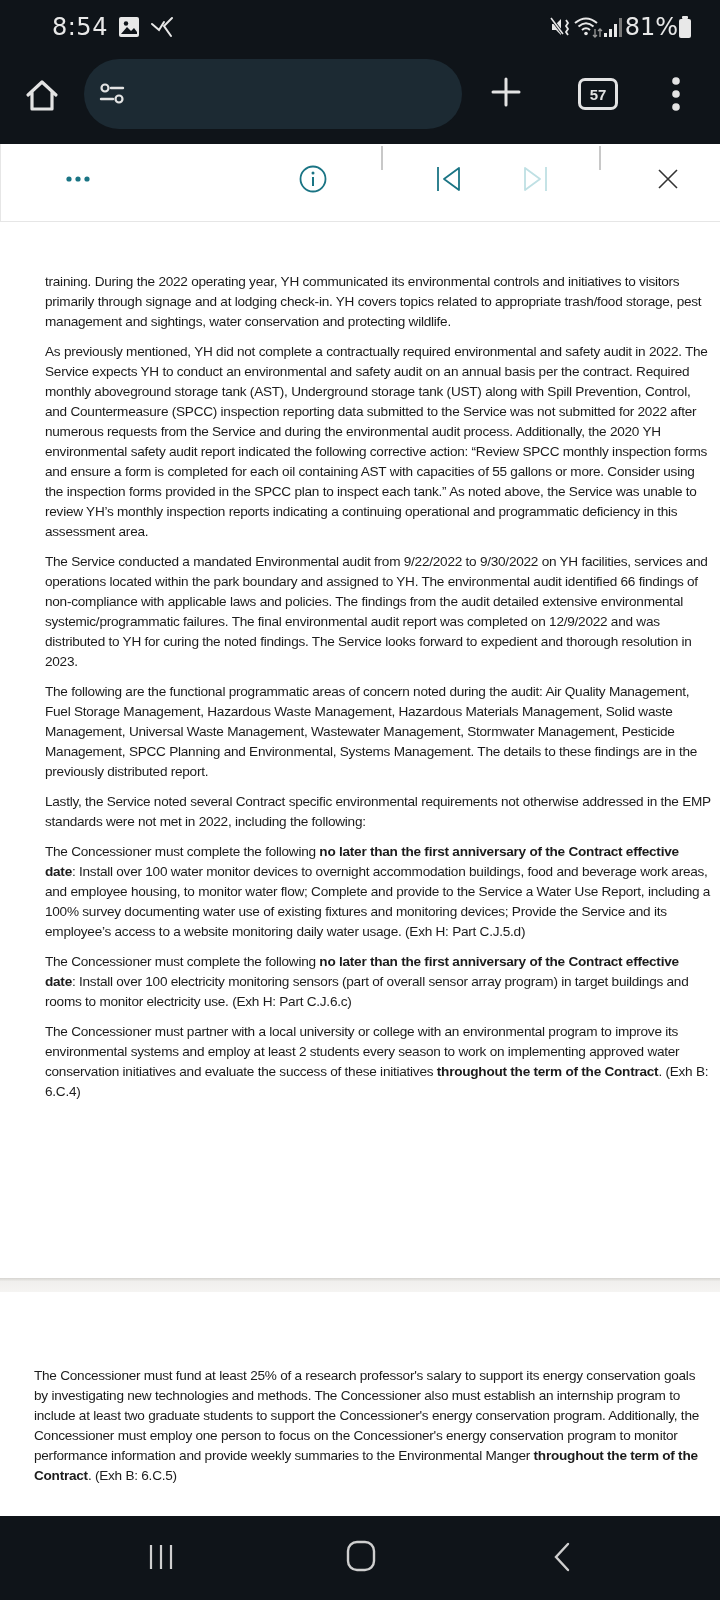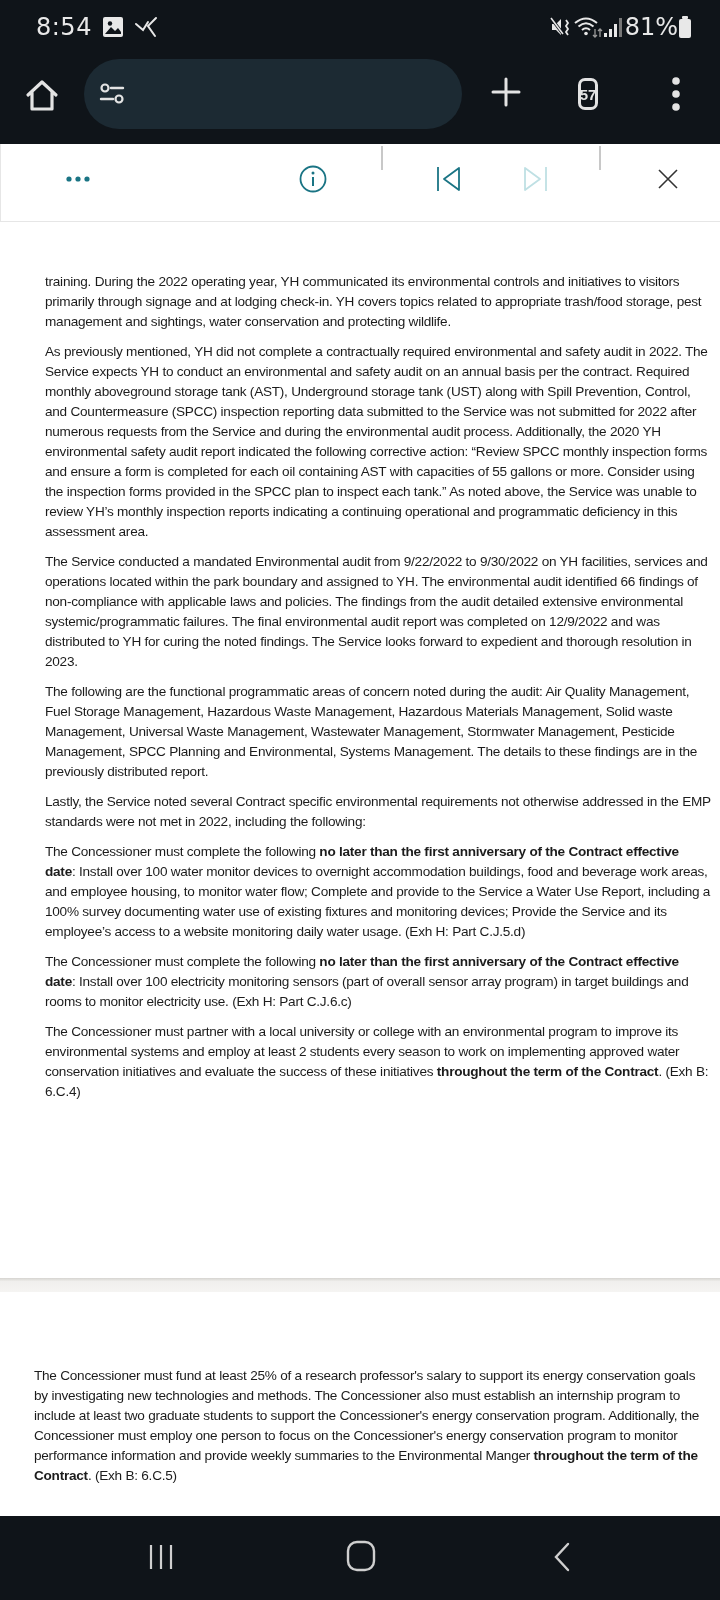--- a/index.html
+++ b/index.html
@@ -7,39 +7,39 @@
   body { font-family: "Liberation Sans", sans-serif; position: relative; }
 
   
   .status-bar {
     position: absolute; left: 0; top: 0; width: 720px; height: 54px;
     background: #0f1419; color: #e6e6e6;
     display: flex; align-items: center; justify-content: space-between;
     padding: 0 28px 0 36px;
   }
   .status-left { display: flex; align-items: center; gap: 10px; }
-  .status-time { font-size: 24px; letter-spacing: 0.5px; color: #e8e8e8; font-family: "DejaVu Sans", sans-serif; }
+  .status-time { font-size: 24px; letter-spacing: 0.5px; color: #e8e8e8; font-family: "DejaVu Sans", sans-serif; margin-left: 16px; }
   .status-right { display: flex; align-items: center; }
   .status-battery-text { font-size: 24px; color: #e8e8e8; font-family: "DejaVu Sans", sans-serif; }
 
   
   .browser-bar {
     position: absolute; left: 0; top: 54px; width: 720px; height: 90px;
     background: #0f1419; display: flex; align-items: center;
   }
   .home-btn { position: absolute; left: 24px; top: 24px; width: 36px; height: 36px; }
   .url-pill {
     position: absolute; left: 84px; top: 5px; width: 378px; height: 70px;
     background: #1c2a33; border-radius: 35px;
     display: flex; align-items: center; padding-left: 14px;
   }
   .url-text { color: #e3e3e3; font-size: 28px; margin-left: 10px; font-family: "DejaVu Sans", sans-serif; letter-spacing: -0.3px; }
   .plus-btn { position: absolute; left: 490px; top: 22px; width: 32px; height: 32px; }
   .tabs-btn {
-    position: absolute; left: 578px; top: 24px; width: 20px; height: 32px;
+    position: absolute; left: 578px; top: 24px; width: 40px; height: 32px;
     border: 3px solid #e3e3e3; border-radius: 7px;
     color: #e3e3e3; font-size: 15px; font-weight: bold; display: flex; align-items: center; justify-content: center;
   }
   .menu-btn { position: absolute; left: 670px; top: 22px; width: 12px; height: 36px; }
 
   
   .viewer-toolbar {
     position: absolute; left: 0; top: 144px; width: 720px; height: 78px;
     background: #ffffff; border-bottom: 1px solid #e6e6e6; border-left: 1px solid #e6e6e6;
   }

